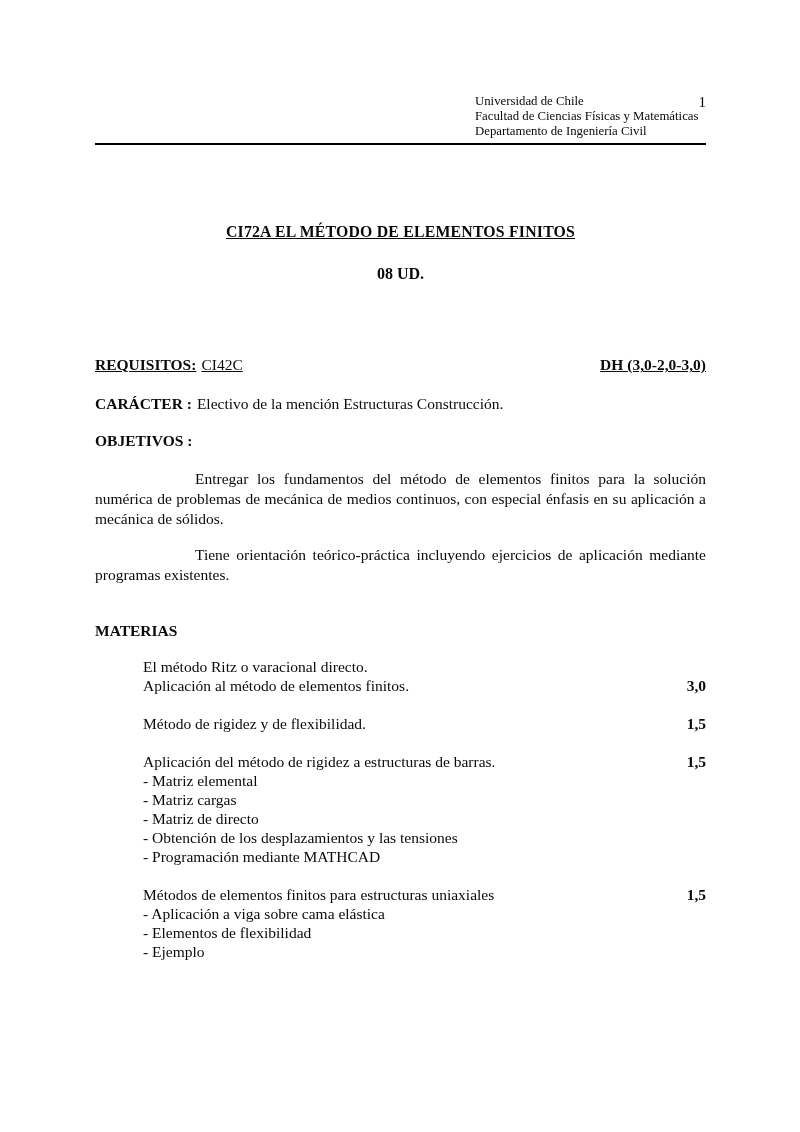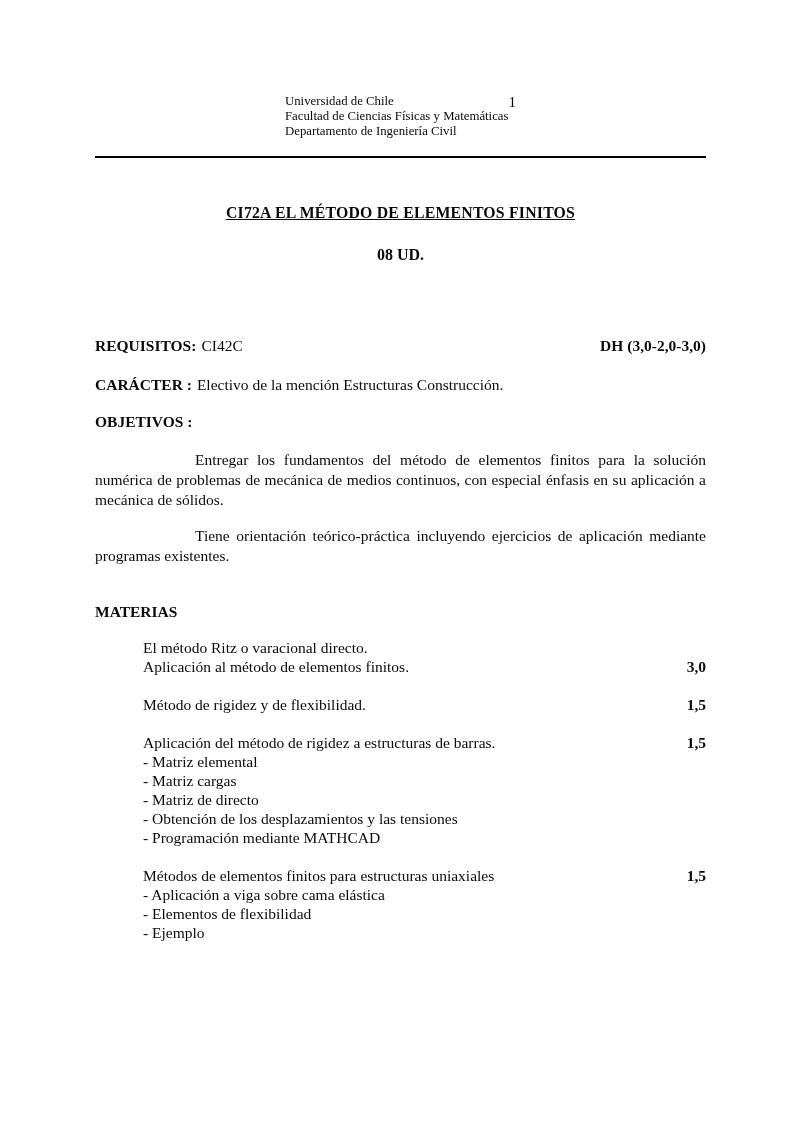--- a/index.html
+++ b/index.html
@@ -20,56 +20,57 @@
   }
   .content {
     position: absolute;
     left: 95px;
     top: 94px;
     width: 611px;
   }
   
   .doc-header {
     display: flex;
-    justify-content: center;
+    justify-content: flex-end;
     align-items: flex-start;
     border-bottom: 2px solid #000;
-    padding-bottom: 18px;
+    padding-bottom: 5px;
   }
   .doc-header .hlines div {
     font-size: 12.8px;
     line-height: 14.8px;
   }
   .page-number {
     font-size: 15px;
     line-height: 15px;
     padding-top: 1px;
   }
   
   .title-block {
-    margin-top: 46px;
+    margin-top: 78px;
     text-align: center;
   }
   .doc-title {
     font-weight: bold;
     font-size: 15.8px;
     text-decoration: underline;
     letter-spacing: 0.2px;
   }
   .doc-units {
     margin-top: 24px;
     font-weight: bold;
     font-size: 16px;
   }
   
   .req-row {
     margin-top: 72px;
     display: flex;
     justify-content: space-between;
     line-height: 19px;
+    text-decoration: underline;
   }
   .bold { font-weight: bold; }
   .req-left .value { margin-left: 5px; }
   .caracter-row {
     margin-top: 20px;
     line-height: 19px;
   }
   .caracter-row .value { margin-left: 5px; }
   .objetivos-label {
     margin-top: 18px;

